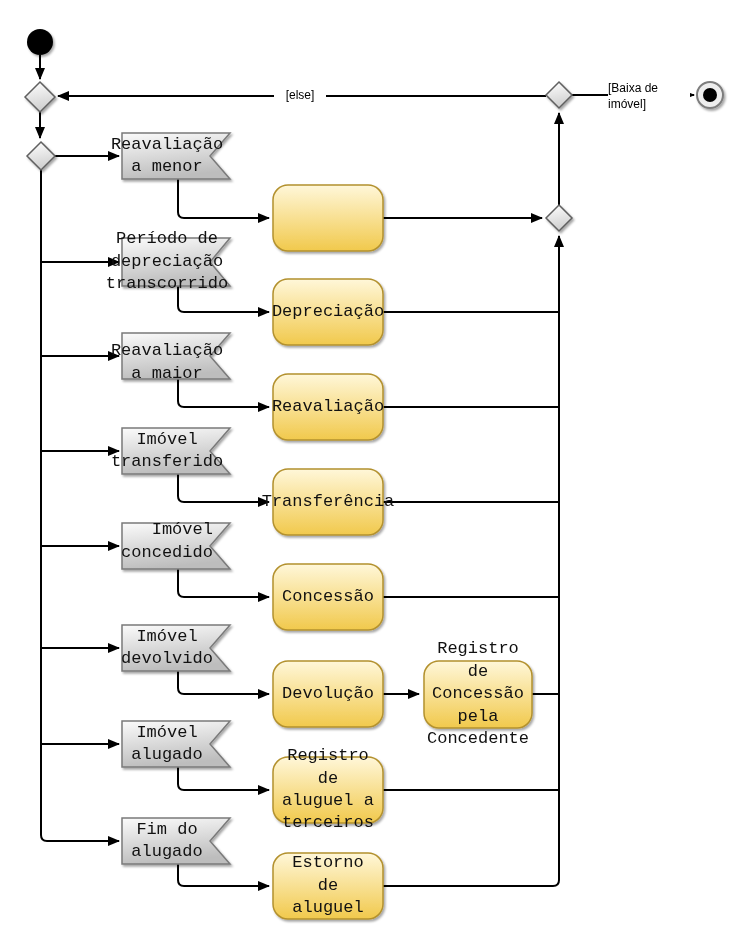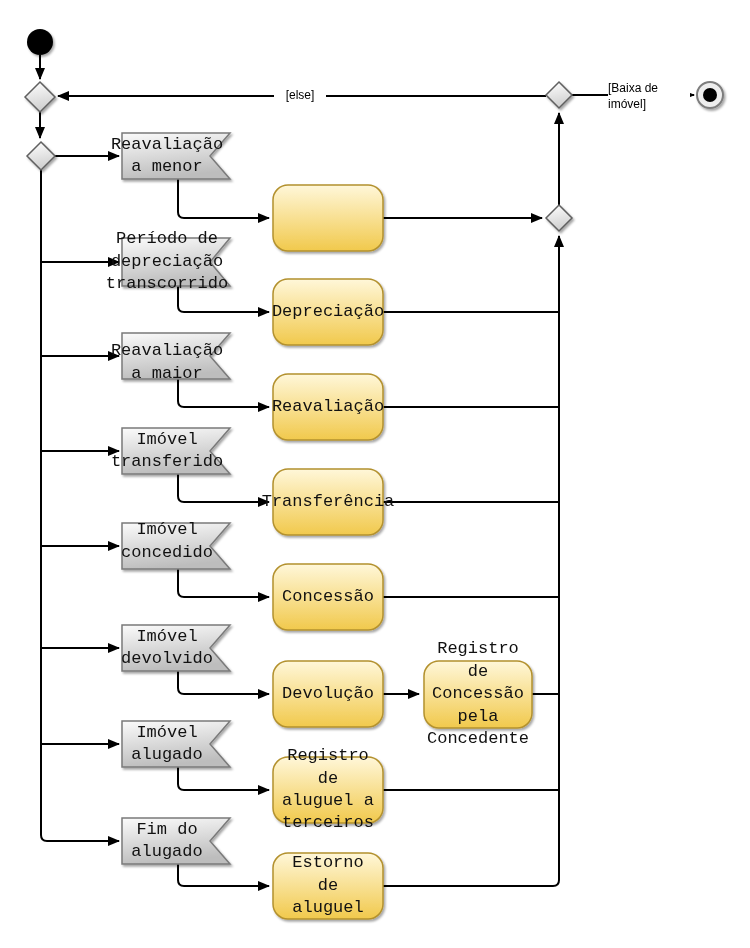--- a/index.html
+++ b/index.html
@@ -119,21 +119,21 @@
     <rect x="273" y="661" width="110" height="66" rx="15" fill="url(#gradActivity)" stroke-width="1.5" filter="url(#ds)" stroke="#b3912f"></rect>
     <rect x="273" y="757" width="110" height="66" rx="15" fill="url(#gradActivity)" stroke-width="1.5" filter="url(#ds)" stroke="#b3912f"></rect>
     <rect x="273" y="853" width="110" height="66" rx="15" fill="url(#gradActivity)" stroke-width="1.5" filter="url(#ds)" stroke="#b3912f"></rect>
     <rect x="424" y="661" width="108" height="67" rx="15" fill="url(#gradActivity)" stroke-width="1.5" filter="url(#ds)" stroke="#b3912f"></rect>
   </svg>
 
   <div class="lbl" style="left:122px;top:133px;width:90px;height:46px;">Reavaliação a menor</div>
   <div class="lbl" style="left:122px;top:238px;width:90px;height:48px;">Período de depreciação transcorrido</div>
   <div class="lbl" style="left:122px;top:333px;width:90px;height:59px;">Reavaliação a maior</div>
   <div class="lbl" style="left:122px;top:428px;width:90px;height:46px;">Imóvel transferido</div>
-  <div class="lbl" style="left:122px;top:523px;width:90px;height:37px;">Imóvel concedido</div>
+  <div class="lbl" style="left:122px;top:523px;width:90px;height:37px;text-align:right;">Imóvel concedido</div>
   <div class="lbl" style="left:120px;top:625px;width:94px;height:46px;">Imóvel devolvido</div>
   <div class="lbl" style="left:120px;top:721px;width:94px;height:46px;">Imóvel alugado</div>
   <div class="lbl" style="left:120px;top:818px;width:94px;height:46px;">Fim do alugado</div>
 
   <div class="lbl" style="left:277px;top:279px;width:102px;height:66px;">Depreciação</div>
   <div class="lbl" style="left:277px;top:374px;width:102px;height:66px;">Reavaliação</div>
   <div class="lbl" style="left:277px;top:469px;width:102px;height:66px;">Transferência</div>
   <div class="lbl" style="left:277px;top:564px;width:102px;height:66px;">Concessão</div>
   <div class="lbl" style="left:277px;top:661px;width:102px;height:66px;">Devolução</div>
   <div class="lbl" style="left:285px;top:757px;width:86px;height:66px;">Registro de aluguel a terceiros</div>

